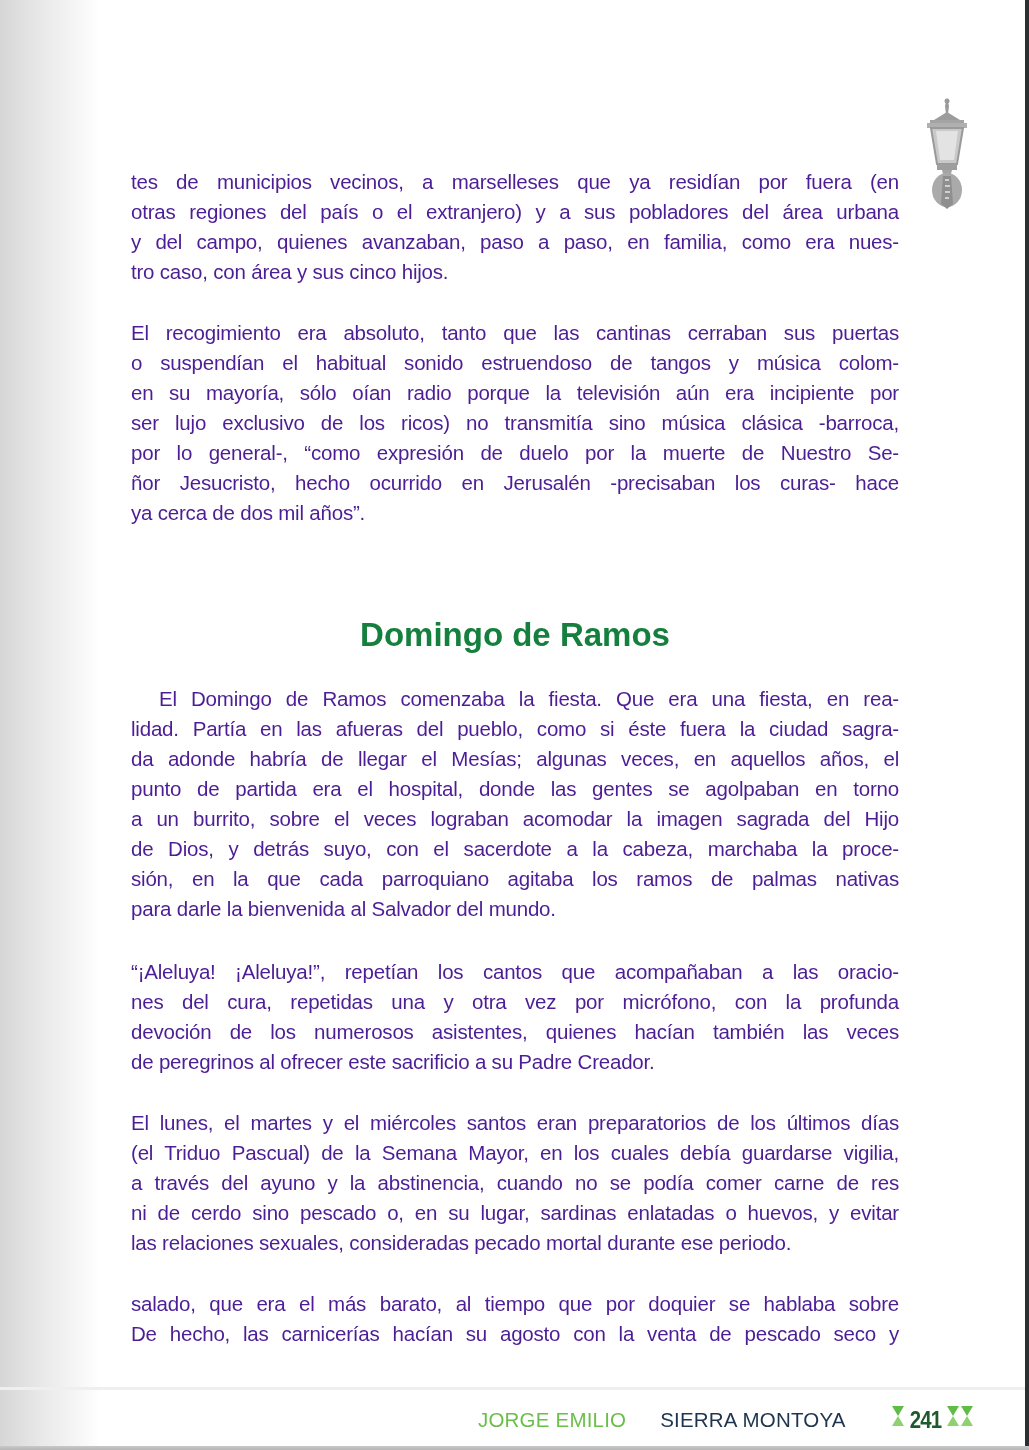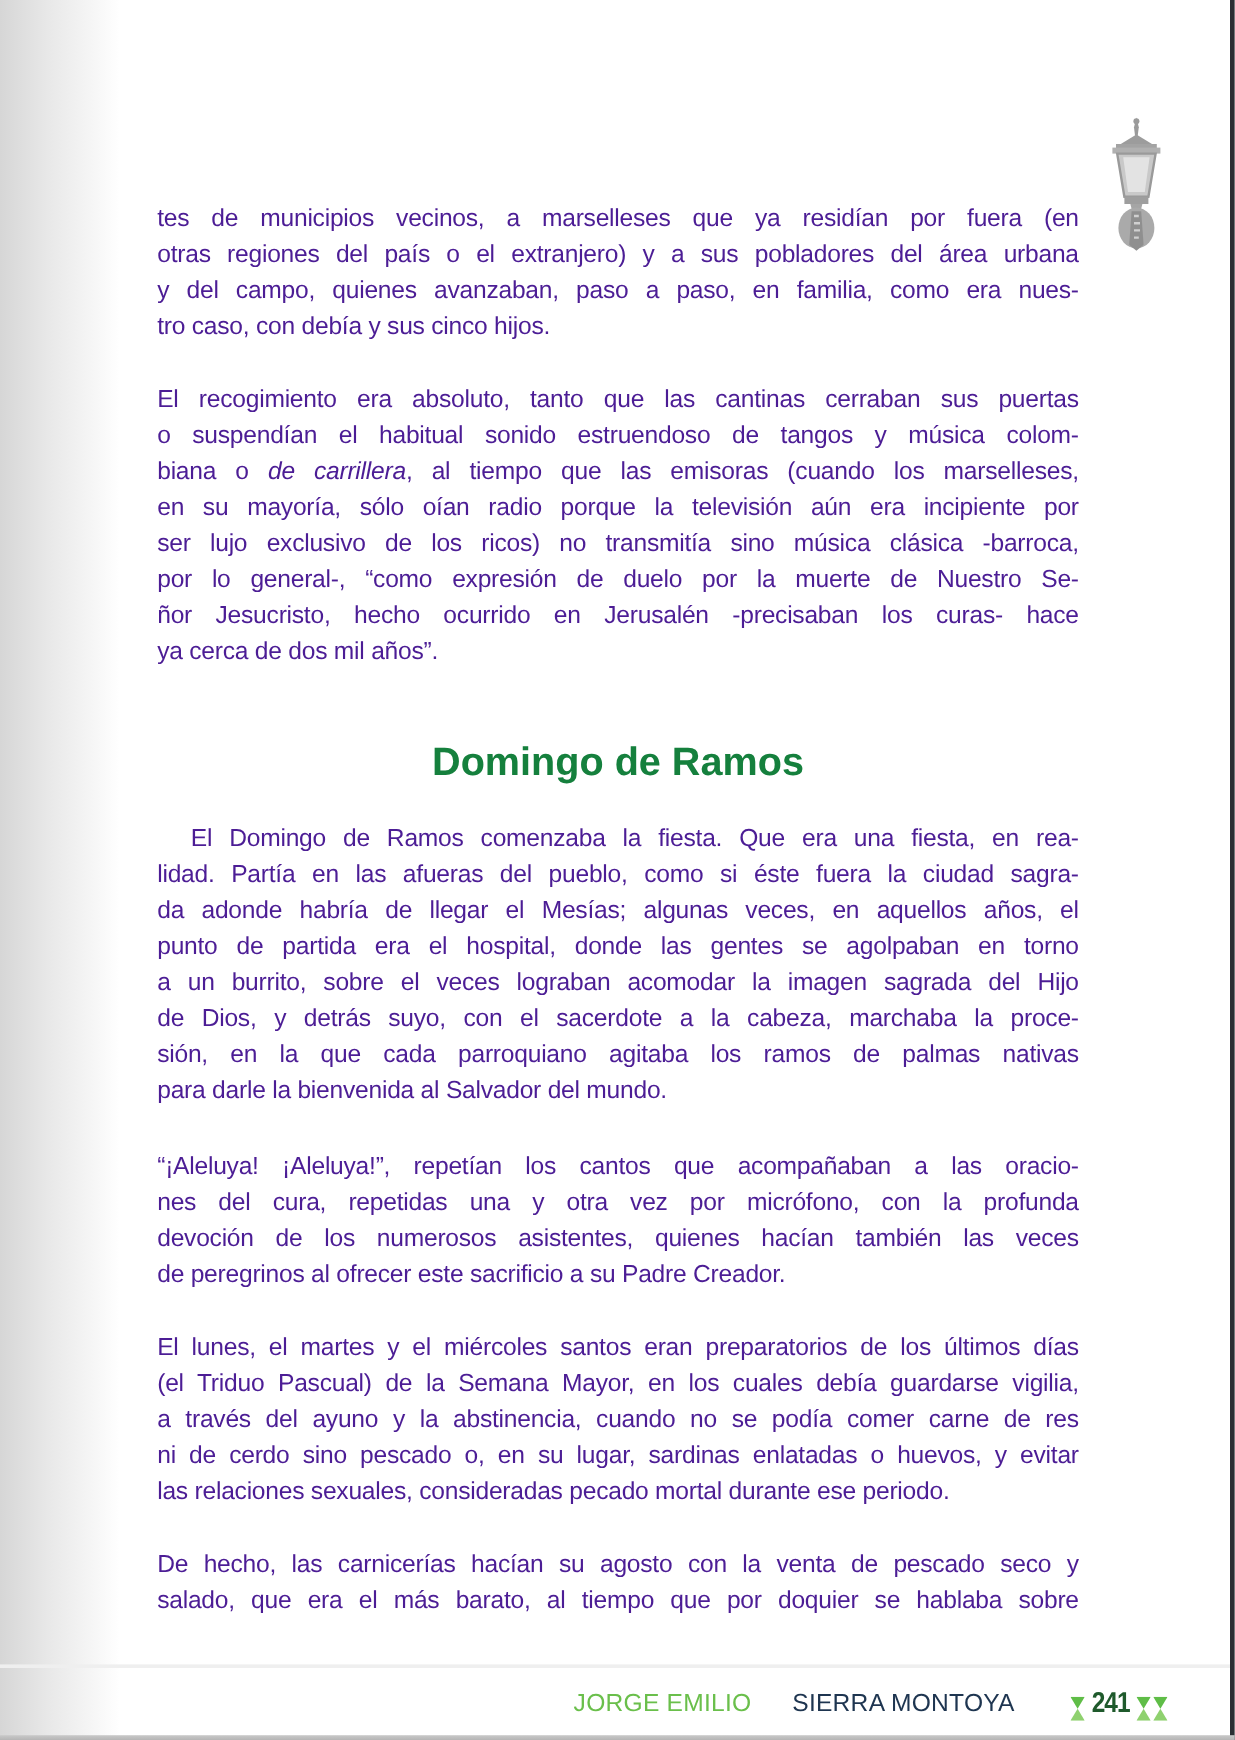--- a/index.html
+++ b/index.html
@@ -47,21 +47,21 @@
     .indent { display: inline-block; width: 28px; }
     .footer {
       position: absolute; top: 1404px; left: 478px; height: 32px;
       display: flex; align-items: center;
       font-family: "Liberation Sans", sans-serif; font-size: 20.5px;
       letter-spacing: 0.2px;
       gap: 28px;
     }
     .footer .first { color: #6abf4b; }
     .footer .last-name { color: #1e3550; margin-left: 6px; }
-    .page-num-group { display: flex; align-items: flex-end; margin-left: 18px; }
+    .page-num-group { display: flex; align-items: flex-start; margin-left: 18px; }
     .page-num {
       font-family: "Liberation Sans", sans-serif; font-weight: bold;
       font-size: 24px; color: #1f5a2c; letter-spacing: -1px;
       margin: 0 3px; transform: scaleX(0.85);
     }
     .hourglass { display: inline-block; width: 12px; height: 20px; }
   </style>
 </head>
 <body>
 
@@ -80,27 +80,26 @@
   <path d="M20 74 L30 74 L28 82 L22 82 Z" fill="#a5a5a5"></path>
   <ellipse cx="25" cy="94" rx="15" ry="17" fill="#aaaaaa"></ellipse>
   <path d="M21 80 L29 80 L31 108 L25 113 L19 108 Z" fill="#8f8f8f"></path>
   <path d="M23 84 h4 M23 90 h5 M23 96 h5 M23 102 h4" stroke="#d0d0d0" stroke-width="2"></path>
 </svg>
 
 <div class="text-block" style="top:167px;">
   <span class="line">tes de municipios vecinos, a marselleses que ya residían por fuera (en</span>
   <span class="line">otras regiones del país o el extranjero) y a sus pobladores del área urbana</span>
   <span class="line">y del campo, quienes avanzaban, paso a paso, en familia, como era nues-</span>
-  <span class="line last">tro caso, con debía y sus cinco hijos.</span>
+  <span class="line last">tro caso, con área y sus cinco hijos.</span>
 </div>
 
 <div class="text-block" style="top:318px;">
   <span class="line">El recogimiento era absoluto, tanto que las cantinas cerraban sus puertas</span>
   <span class="line">o suspendían el habitual sonido estruendoso de tangos y música colom-</span>
-  <span class="line"><span>biana o </span><em>de carrillera</em><span>, al tiempo que las emisoras (cuando los marselleses,</span></span>
   <span class="line">en su mayoría, sólo oían radio porque la televisión aún era incipiente por</span>
   <span class="line">ser lujo exclusivo de los ricos) no transmitía sino música clásica -barroca,</span>
   <span class="line">por lo general-, “como expresión de duelo por la muerte de Nuestro Se-</span>
   <span class="line">ñor Jesucristo, hecho ocurrido en Jerusalén -precisaban los curas- hace</span>
   <span class="line last">ya cerca de dos mil años”.</span>
 </div>
 
 <h2 class="heading" style="margin:0;">Domingo de Ramos</h2>
 
 <div class="text-block" style="top:684px;">
@@ -123,22 +122,22 @@
 
 <div class="text-block" style="top:1108px;">
   <span class="line">El lunes, el martes y el miércoles santos eran preparatorios de los últimos días</span>
   <span class="line">(el Triduo Pascual) de la Semana Mayor, en los cuales debía guardarse vigilia,</span>
   <span class="line">a través del ayuno y la abstinencia, cuando no se podía comer carne de res</span>
   <span class="line">ni de cerdo sino pescado o, en su lugar, sardinas enlatadas o huevos, y evitar</span>
   <span class="line last">las relaciones sexuales, consideradas pecado mortal durante ese periodo.</span>
 </div>
 
 <div class="text-block" style="top:1289px;">
+  <span class="line">salado, que era el más barato, al tiempo que por doquier se hablaba sobre</span>
   <span class="line">De hecho, las carnicerías hacían su agosto con la venta de pescado seco y</span>
-  <span class="line">salado, que era el más barato, al tiempo que por doquier se hablaba sobre</span>
 </div>
 
 <div class="footer-rule"></div>
 
 <div class="footer">
   <span class="first">JORGE EMILIO</span>
   <span class="last-name">SIERRA MONTOYA</span>
   <span class="page-num-group">
     <svg class="hourglass" viewBox="0 0 12 20">
       <path d="M0 0 H12 L6 10 Z" fill="#5fbd47"></path>

